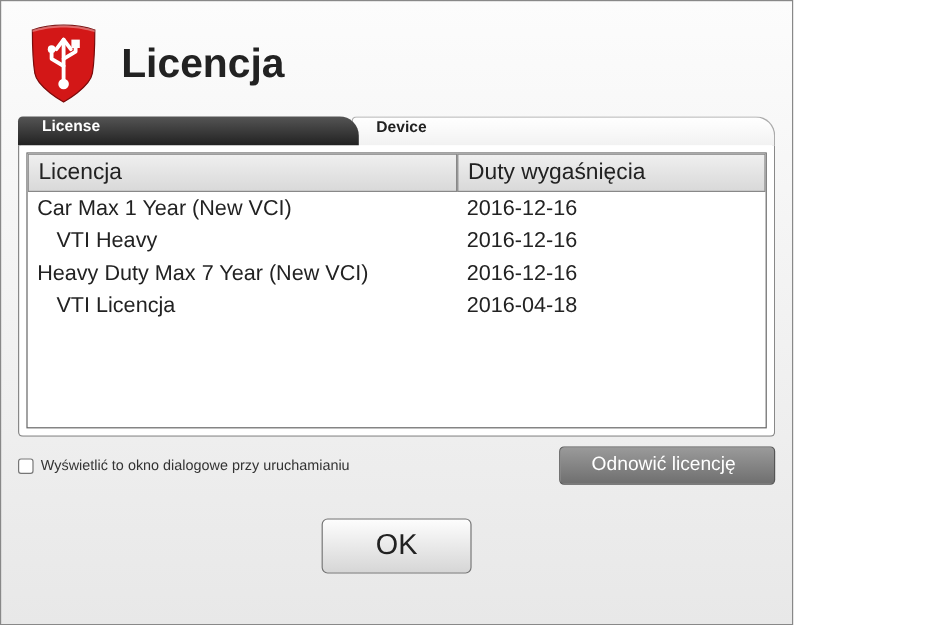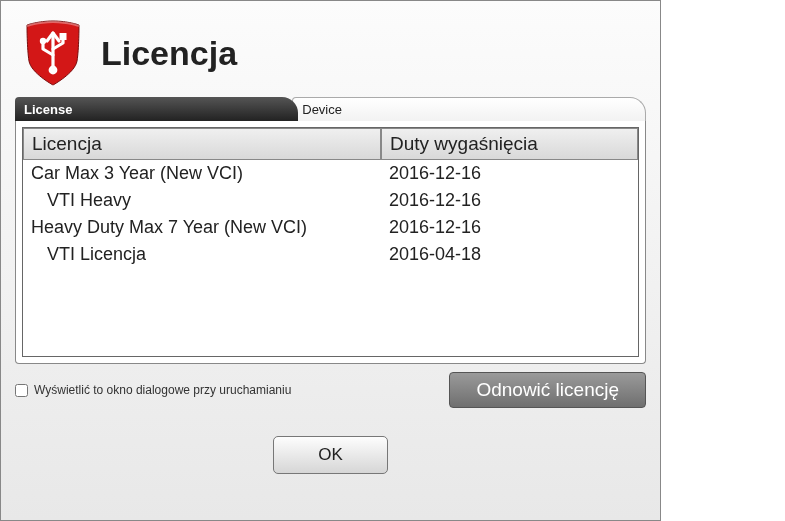--- a/index.html
+++ b/index.html
@@ -4,41 +4,41 @@
 <style>
 *{box-sizing:border-box;margin:0;padding:0;font-family:Arial,Helvetica,sans-serif}
 body{background:#fff;width:785px;height:521px;overflow:hidden}
 .dialog{width:661px;height:521px;background:linear-gradient(to bottom,#fcfcfc 0,#e8e8e8 100%);border:1px solid #888;position:relative}
 .header{display:flex;align-items:center;padding:18px 22px 10px;gap:18px}
 .shield{width:60px;height:68px;position:relative}
 .shield svg{width:60px;height:68px}
 .title{font-size:34px;font-weight:bold;color:#222}
 .tab-area{margin:0 14px}
 .tabs{display:flex;height:24px;position:relative}
-.tab{height:24px;padding:0 9px;font-size:13px;display:flex;align-items:center;position:relative;border-top-right-radius:16px;border-top-left-radius:4px}
+.tab{height:24px;padding:0 20px;font-size:13px;display:flex;position:relative;border-top-right-radius:16px;border-top-left-radius:4px}
 .tab.active{background:linear-gradient(to bottom,#555 0,#222 100%);color:#fff;font-weight:bold;z-index:2;width:320px}
-.tab.inactive{background:linear-gradient(to bottom,#fff 0,#f2f2f2 100%);color:#222;font-weight:normal;border:1px solid #aaa;border-bottom:none;margin-left:-6px;z-index:1;width:400px}
+.tab.inactive{background:linear-gradient(to bottom,#fff 0,#f2f2f2 100%);color:#222;font-weight:bold;border:1px solid #aaa;border-bottom:none;margin-left:-6px;z-index:1;width:400px}
 .panel{border:1px solid #888;background:#fff;padding:6px;border-radius:0 0 4px 4px;border-top:none}
 .table-wrap{border:1px solid #666;background:#fff;height:230px}
 .thead{display:flex;background:linear-gradient(to bottom,#f0f0f0 0,#d8d8d8 100%)}
 .th{border:1px solid #888;padding:4px 8px;font-size:19px;color:#222}
 .th.c1{flex:0 0 358px}
 .th.c2{flex:1}
 .tbody{}
 .row{display:flex}
 .td{padding:3px 8px;font-size:18px;color:#222}
 .td.c1{flex:0 0 358px}
 .td.c2{flex:1}
 .indent{padding-left:24px}
 .footer-row{display:flex;justify-content:space-between;align-items:center;margin:8px 14px 0}
 .chk{display:flex;align-items:flex-end;gap:6px;font-size:12px;color:#333}
 .chk input{width:13px;height:13px}
-.btn{background:linear-gradient(to bottom,#9a9a9a 0,#6f6f6f 100%);border:1px solid #555;border-radius:4px;color:#fff;font-size:19px;padding:6px 26px;cursor:pointer;min-width:180px;text-align:right}
+.btn{background:linear-gradient(to bottom,#9a9a9a 0,#6f6f6f 100%);border:1px solid #555;border-radius:4px;color:#fff;font-size:16px;padding:6px 26px;cursor:pointer;min-width:180px;text-align:left}
 .ok-row{text-align:center;margin-top:28px}
-.ok-btn{background:linear-gradient(to bottom,#fdfdfd 0,#d6d6d6 100%);border:1px solid #777;border-radius:5px;font-size:17px;padding:8px 44px;cursor:pointer;color:#222}
+.ok-btn{background:linear-gradient(to bottom,#fdfdfd 0,#d6d6d6 100%);border:1px solid #777;border-radius:5px;font-size:24px;padding:8px 44px;cursor:pointer;color:#222}
 </style>
 </head>
 <body>
 
 <div class="dialog">
 
   <div class="header">
     <div class="shield">
       <svg viewBox="0 0 60 68">
         <path d="M30 2 C15 2 4 6 4 6 C4 6 4 30 6 42 C8 54 30 66 30 66 C30 66 52 54 54 42 C56 30 56 6 56 6 C56 6 45 2 30 2 Z" fill="#d31717" stroke="#7a0c0c" stroke-width="1"></path>
@@ -68,21 +68,21 @@
     </div>
 
     <div class="panel">
       <div class="table-wrap">
         <div class="thead">
           <div class="th c1">Licencja</div>
           <div class="th c2">Duty wygaśnięcia</div>
         </div>
         <div class="tbody" id="tbody">
             <div class="row">
-              <div class="td c1">Car Max 3 Year (New VCI)</div>
+              <div class="td c1">Car Max 1 Year (New VCI)</div>
               <div class="td c2">2016-12-16</div>
             </div>
             <div class="row">
               <div class="td c1 indent">VTI Heavy</div>
               <div class="td c2">2016-12-16</div>
             </div>
             <div class="row">
               <div class="td c1">Heavy Duty Max 7 Year (New VCI)</div>
               <div class="td c2">2016-12-16</div>
             </div>

